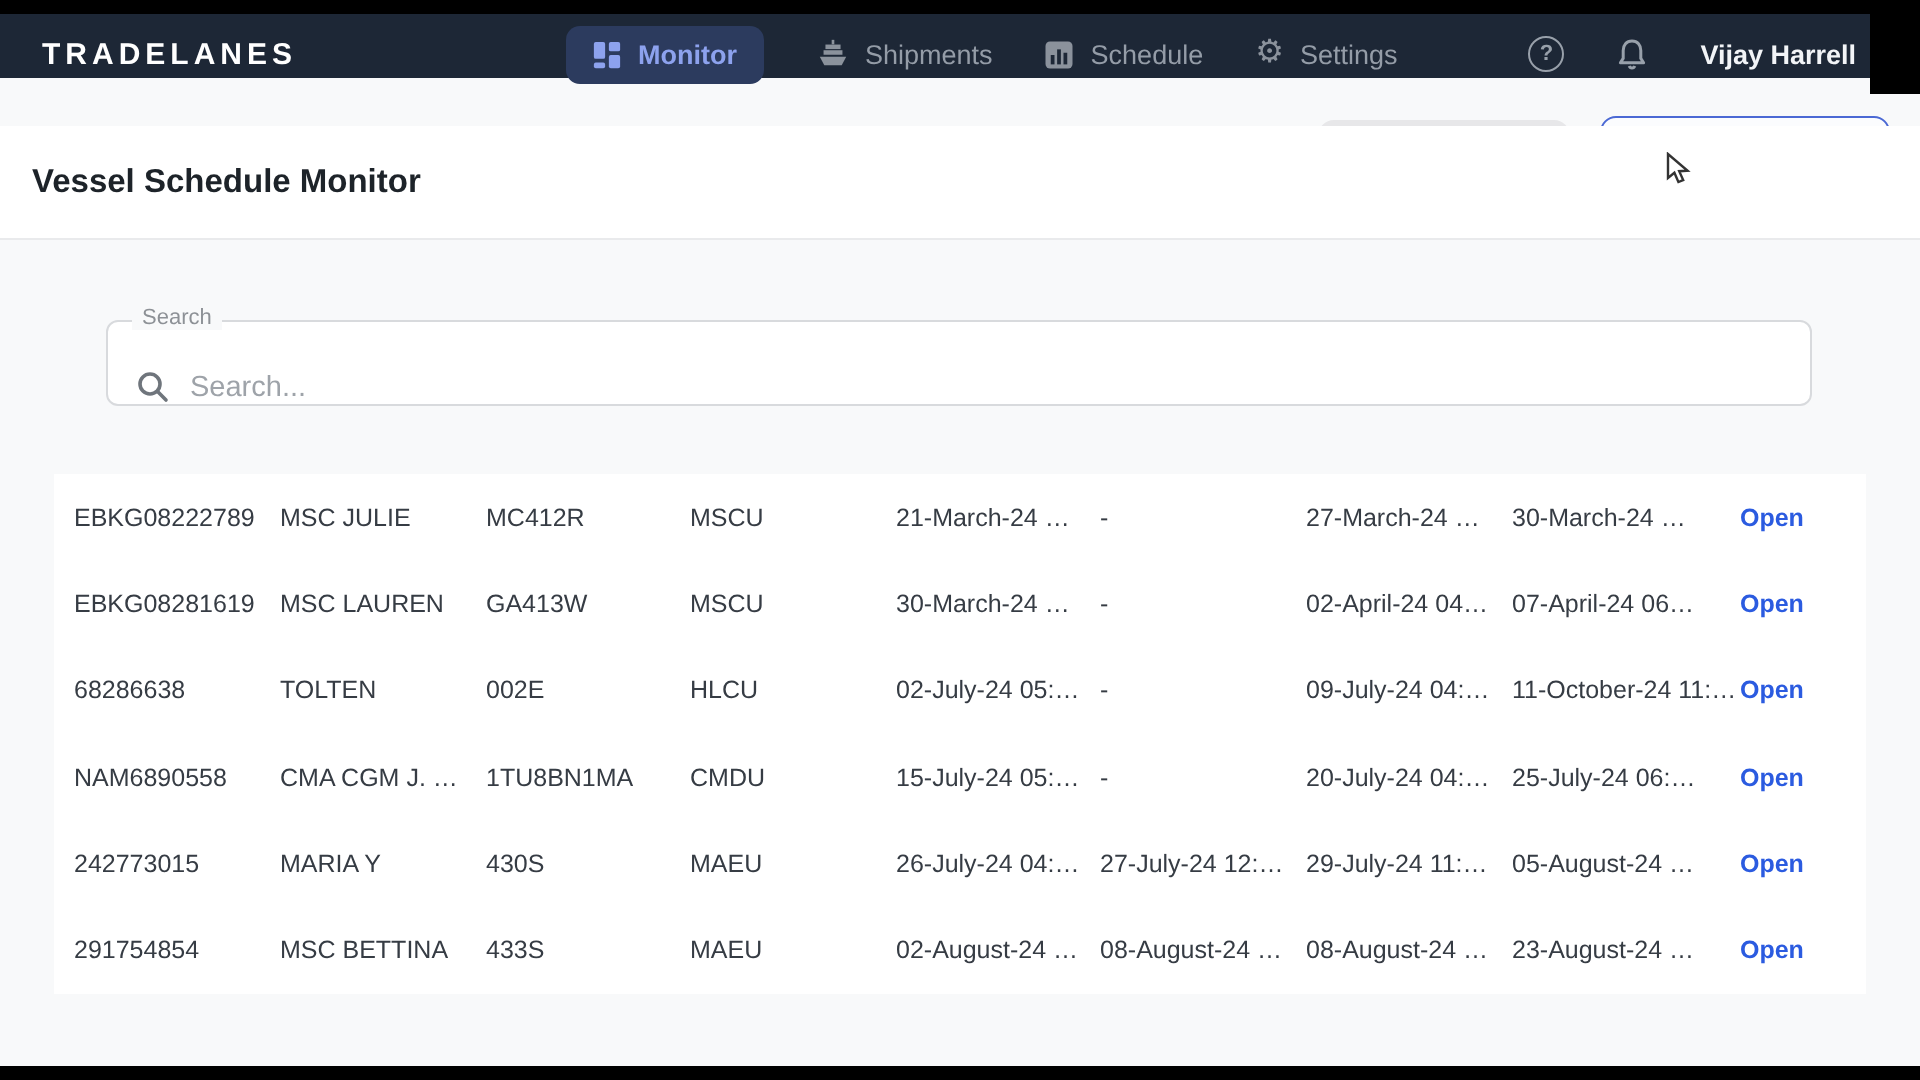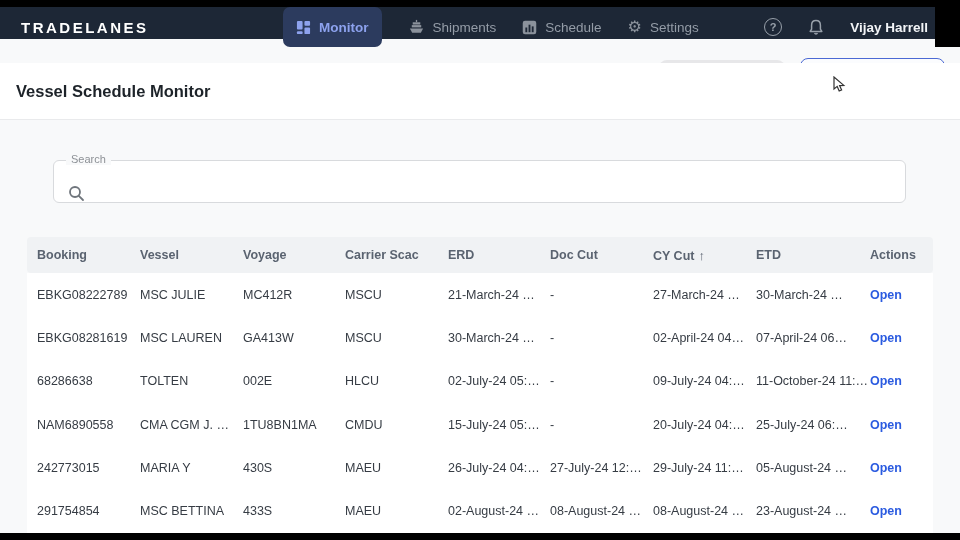--- a/index.html
+++ b/index.html
@@ -9,21 +9,21 @@
 
   
   .strip-top { position:absolute; left:0; top:0; width:960px; height:7px; background:#000; z-index:60; }
   .strip-bottom { position:absolute; left:0; top:533px; width:960px; height:7px; background:#000; z-index:60; }
   .corner-right { position:absolute; left:935px; top:0; width:25px; height:47px; background:#000; z-index:61; }
 
   
   .navbar { position:absolute; left:0; top:7px; width:960px; height:32px; background:#1d2736; z-index:50; }
   .brand { position:absolute; left:21px; top:0; height:40px; display:flex; align-items:center;
            color:#ffffff; font-size:15px; font-weight:bold; letter-spacing:2.5px; cursor:pointer; }
-  .nav-tabs { position:absolute; left:283px; top:0; height:40px; display:flex; gap:26px; }
+  .nav-tabs { position:absolute; left:283px; top:0; height:40px; display:flex; align-items:center; gap:26px; }
   .nav-item { display:flex; align-items:center; gap:8px; color:#949ca7; font-size:13.5px; cursor:pointer; }
   .nav-item.active { background:#2c3b5e; color:#8da2ee; font-weight:bold; border-radius:7px; padding:7px 13px; }
   .nav-item .glyph { font-size:16px; line-height:1; color:#8b929c; }
   .nav-right { position:absolute; right:32px; top:0; height:40px; display:flex; align-items:center; gap:26px; }
   .help-icon { width:18px; height:18px; border:1.6px solid #98a0aa; border-radius:50%;
                display:flex; align-items:center; justify-content:center;
                color:#98a0aa; font-size:11px; font-weight:bold; cursor:pointer; }
   .user-name { color:#f2f4f7; font-size:13.5px; font-weight:bold; cursor:pointer; }
   .icon-btn { display:flex; align-items:center; cursor:pointer; }
 
@@ -144,36 +144,24 @@
   </div>
 
   <div class="search-box">
     <div class="search-label">Search</div>
     <span style="display:flex;">
       <svg width="17" height="17" viewBox="0 0 17 17">
         <circle cx="7" cy="7" r="5" fill="none" stroke="#6f757c" stroke-width="1.8"></circle>
         <line x1="10.8" y1="10.8" x2="15" y2="15" stroke="#6f757c" stroke-width="1.8" stroke-linecap="round"></line>
       </svg>
     </span>
+    <input type="text" placeholder="Search..." style="">
   </div>
 
   <div class="vtable">
-    <div class="thead">
-      <div class="c c1 th-cell">Booking</div>
-      <div class="c c2 th-cell">Vessel</div>
-      <div class="c c3 th-cell">Voyage</div>
-      <div class="c c4 th-cell">Carrier Scac</div>
-      <div class="c c5 th-cell">ERD</div>
-      <div class="c c6 th-cell">Doc Cut</div>
-      <div class="c c7 th-cell">
-        <span>CY Cut</span><span class="sort-arrow">↑</span>
-      </div>
-      <div class="c c8 th-cell">ETD</div>
-      <div class="c c9 th-cell">Actions</div>
-    </div>
 
     <div class="trow">
       <div class="c c1">EBKG08222789</div>
       <div class="c c2">MSC JULIE</div>
       <div class="c c3">MC412R</div>
       <div class="c c4">MSCU</div>
       <div class="c c5">21-March-24 …</div>
       <div class="c c6">-</div>
       <div class="c c7">27-March-24 …</div>
       <div class="c c8">30-March-24 …</div>

